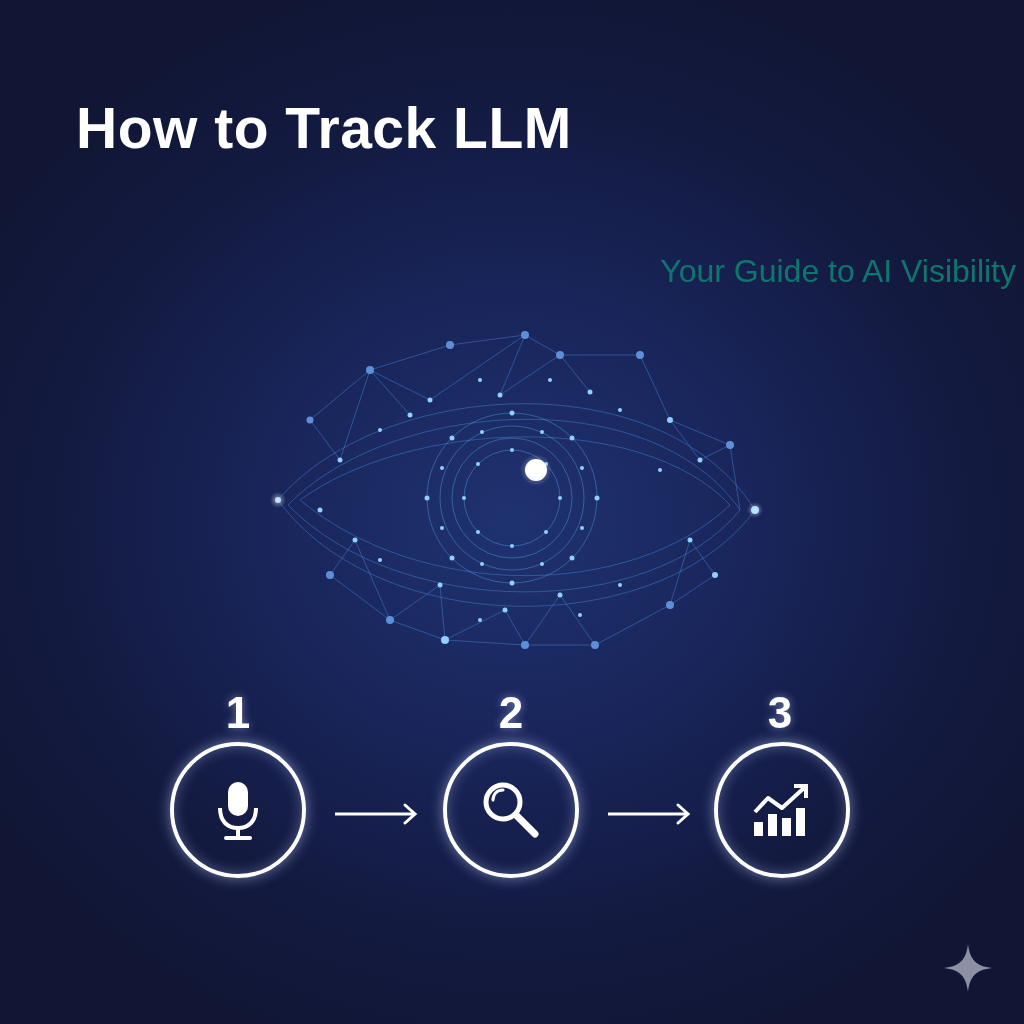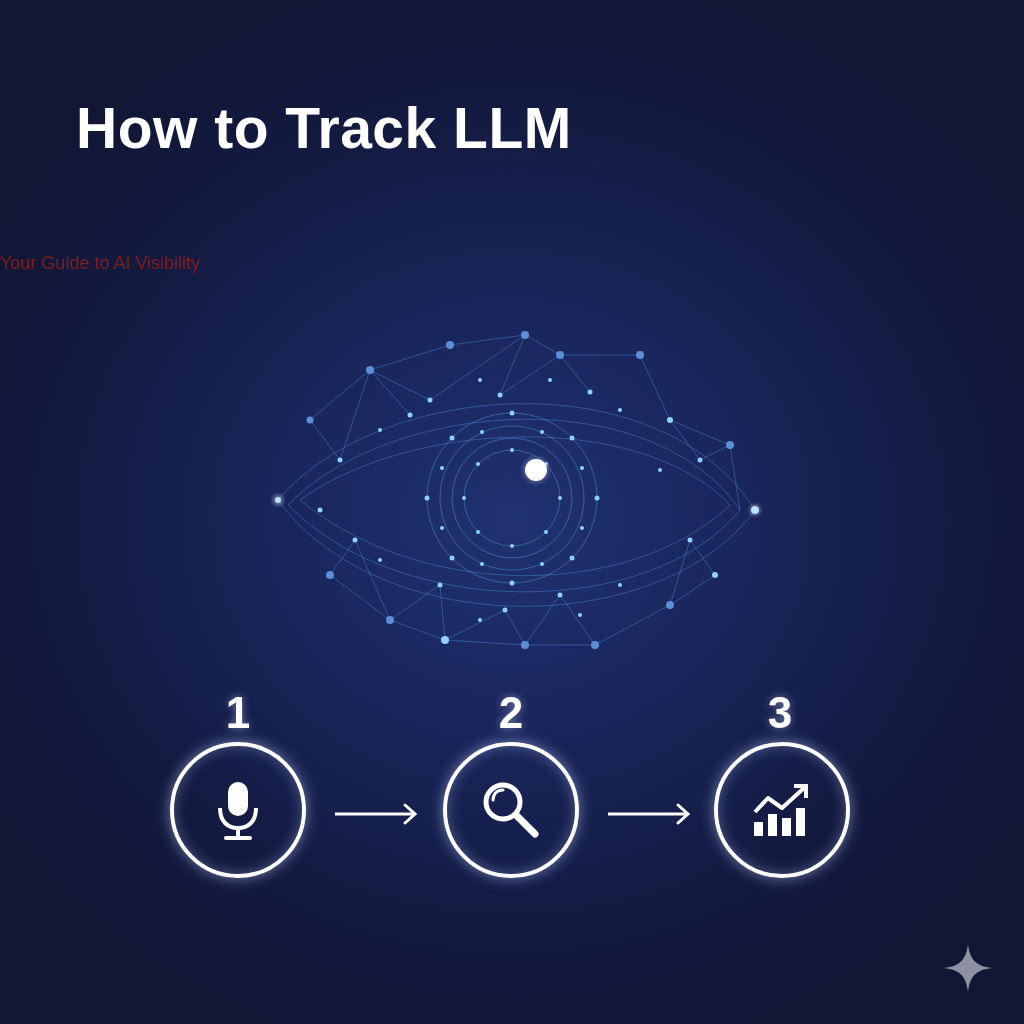--- a/index.html
+++ b/index.html
@@ -9,22 +9,22 @@
     font-family: "Liberation Sans", "DejaVu Sans", sans-serif;
     color: #fff;
   }
   .title {
     position: absolute; left: 64px; top: 78px; width: 900px;
     font-size: 57px; font-weight: bold; line-height: 76px; letter-spacing: 0.5px;
     color: #ffffff; margin: 12px;
   }
   .title span { display: block; }
   .subtitle {
-    position: absolute; left: 0; width: 1016px; top: 253px; text-align: left;
-    font-size: 18px; color: #7f1d1d; font-weight: normal;
+    position: absolute; left: 0; width: 1016px; top: 253px; text-align: right;
+    font-size: 32px; color: #0f766e; font-weight: normal;
   }
   .eye { position: absolute; left: 260px; top: 320px; width: 520px; height: 340px; }
   .step-num {
     position: absolute; top: 688px; width: 60px; text-align: center;
     font-size: 44px; font-weight: bold; color: #fff;
     text-shadow: 0 0 8px rgba(200,210,255,0.5);
   }
   .step-circle {
     position: absolute; top: 742px; width: 136px; height: 136px; border-radius: 50%;
     border: 4px solid #fff; box-sizing: border-box;

